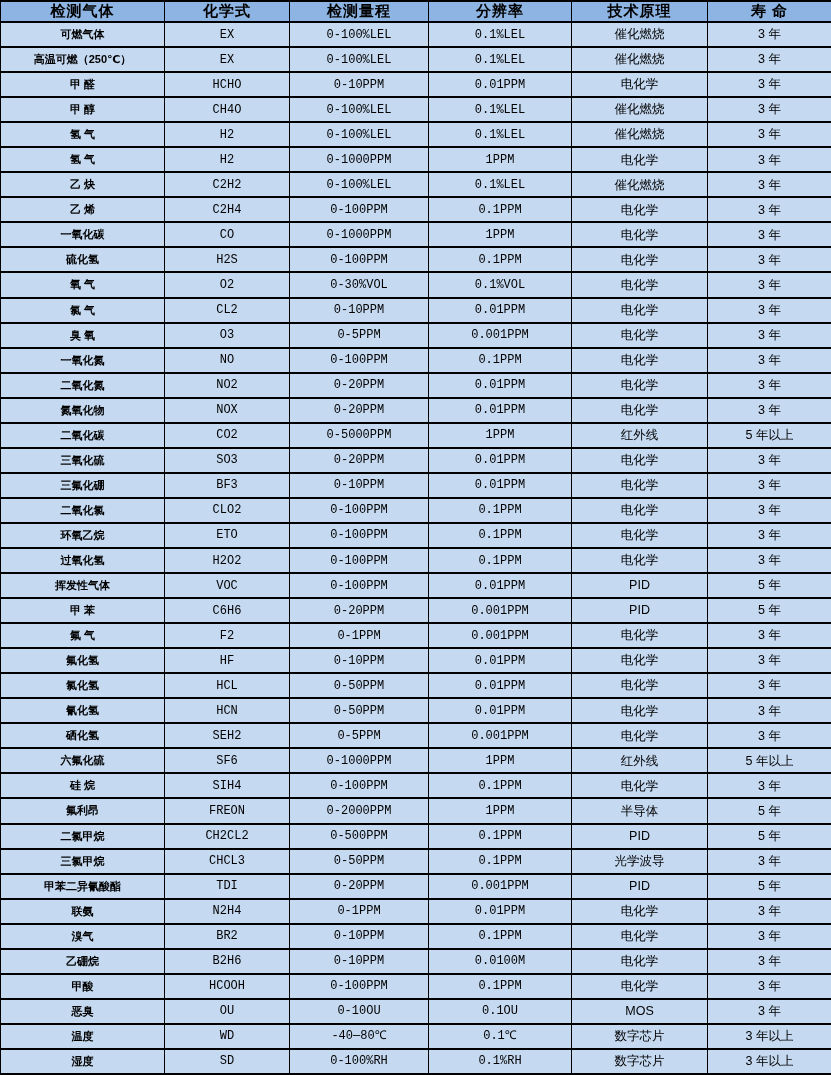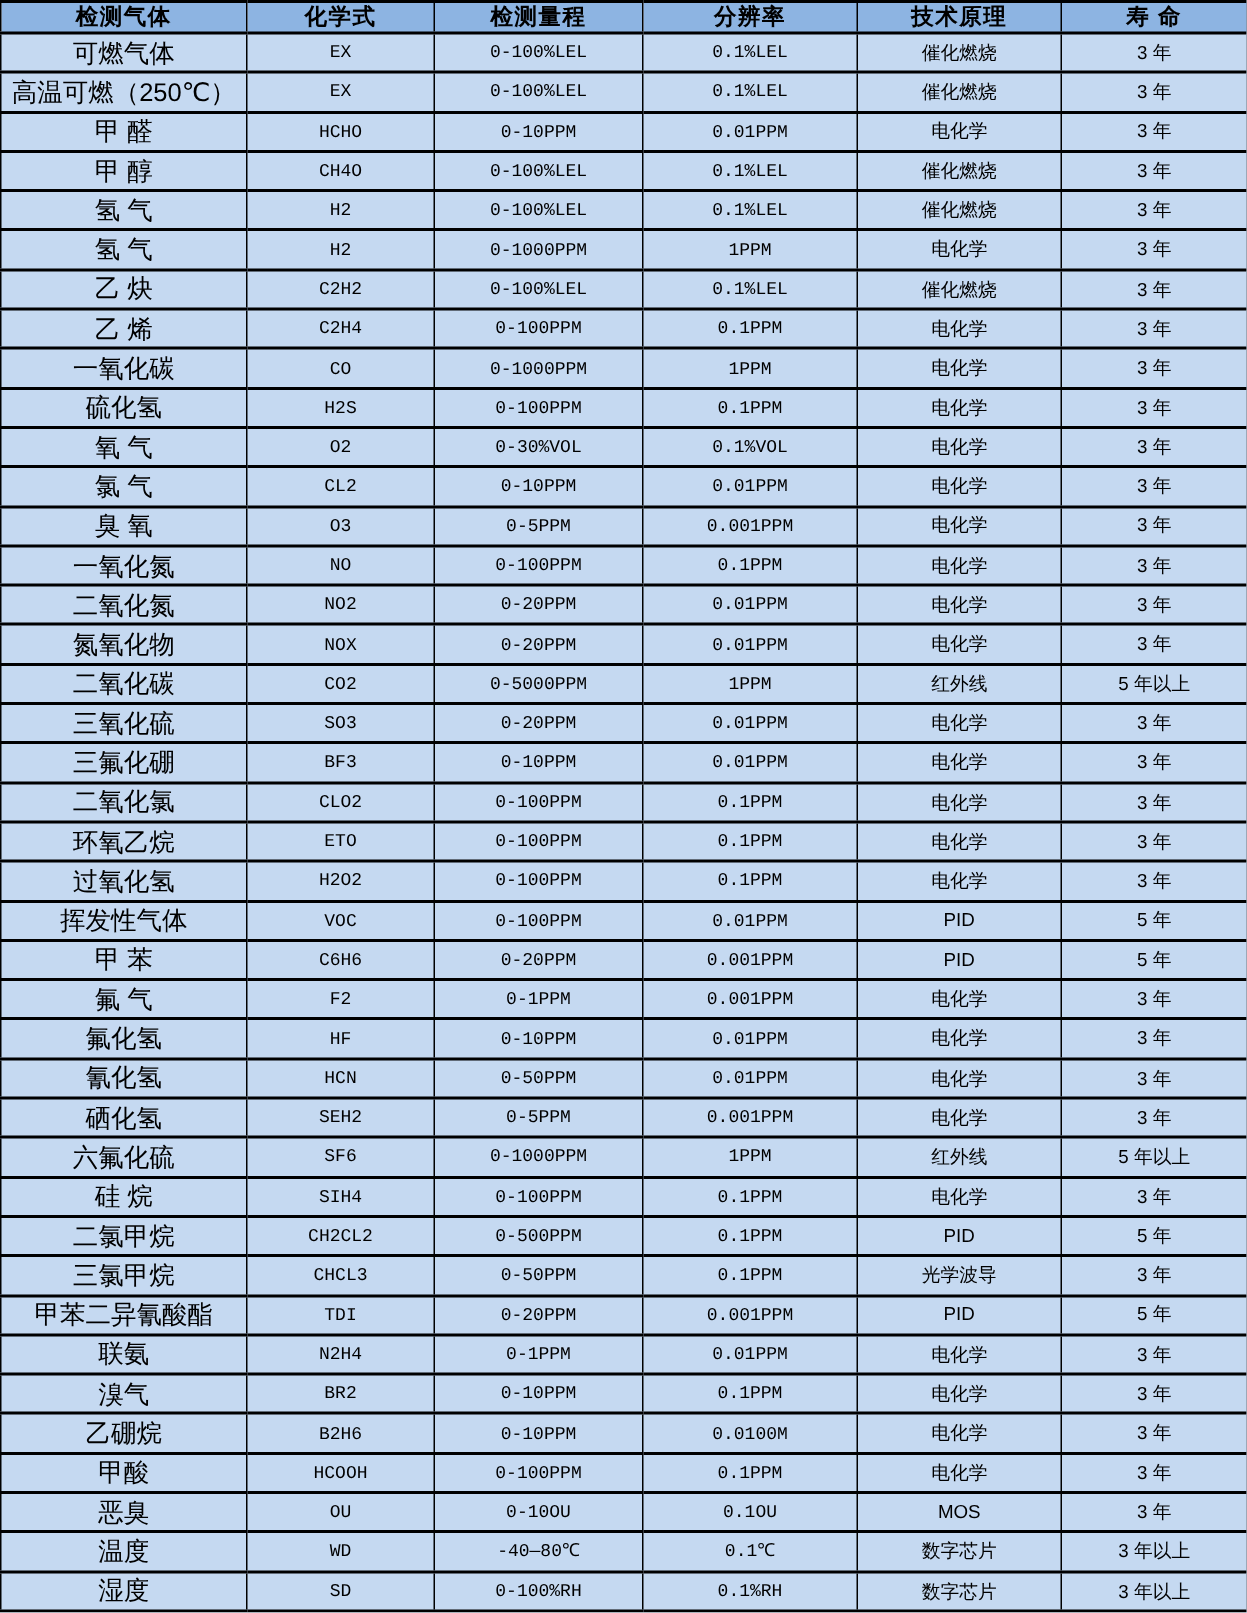--- a/index.html
+++ b/index.html
@@ -41,21 +41,22 @@
     letter-spacing: 1px;
   }
   #spec-table td {
     background: #c5d9f1;
     font-family: "Liberation Mono", "DejaVu Sans Mono", monospace;
     font-size: 12px;
     line-height: 1;
   }
   #spec-table td.col-0 {
     font-family: "Liberation Sans", "DejaVu Sans", sans-serif;
-    font-size: 17px;
+    font-size: 11px;
+    font-weight: bold;
   }
   #spec-table td.col-4, #spec-table td.col-5 {
     font-family: "Liberation Sans", "DejaVu Sans", sans-serif;
     font-size: 12.5px;
   }
   
   col.c0 { width: 164px; }
   col.c1 { width: 125px; }
   col.c2 { width: 139px; }
   col.c3 { width: 143px; }
@@ -288,20 +289,28 @@
         </tr>
         <tr>
           <td class="col-0">氟化氢</td>
           <td class="col-1">HF</td>
           <td class="col-2">0-10PPM</td>
           <td class="col-3">0.01PPM</td>
           <td class="col-4">电化学</td>
           <td class="col-5">3 年</td>
         </tr>
         <tr>
+          <td class="col-0">氯化氢</td>
+          <td class="col-1">HCL</td>
+          <td class="col-2">0-50PPM</td>
+          <td class="col-3">0.01PPM</td>
+          <td class="col-4">电化学</td>
+          <td class="col-5">3 年</td>
+        </tr>
+        <tr>
           <td class="col-0">氰化氢</td>
           <td class="col-1">HCN</td>
           <td class="col-2">0-50PPM</td>
           <td class="col-3">0.01PPM</td>
           <td class="col-4">电化学</td>
           <td class="col-5">3 年</td>
         </tr>
         <tr>
           <td class="col-0">硒化氢</td>
           <td class="col-1">SEH2</td>
@@ -320,20 +329,28 @@
         </tr>
         <tr>
           <td class="col-0">硅 烷</td>
           <td class="col-1">SIH4</td>
           <td class="col-2">0-100PPM</td>
           <td class="col-3">0.1PPM</td>
           <td class="col-4">电化学</td>
           <td class="col-5">3 年</td>
         </tr>
         <tr>
+          <td class="col-0">氟利昂</td>
+          <td class="col-1">FREON</td>
+          <td class="col-2">0-2000PPM</td>
+          <td class="col-3">1PPM</td>
+          <td class="col-4">半导体</td>
+          <td class="col-5">5 年</td>
+        </tr>
+        <tr>
           <td class="col-0">二氯甲烷</td>
           <td class="col-1">CH2CL2</td>
           <td class="col-2">0-500PPM</td>
           <td class="col-3">0.1PPM</td>
           <td class="col-4">PID</td>
           <td class="col-5">5 年</td>
         </tr>
         <tr>
           <td class="col-0">三氯甲烷</td>
           <td class="col-1">CHCL3</td>

